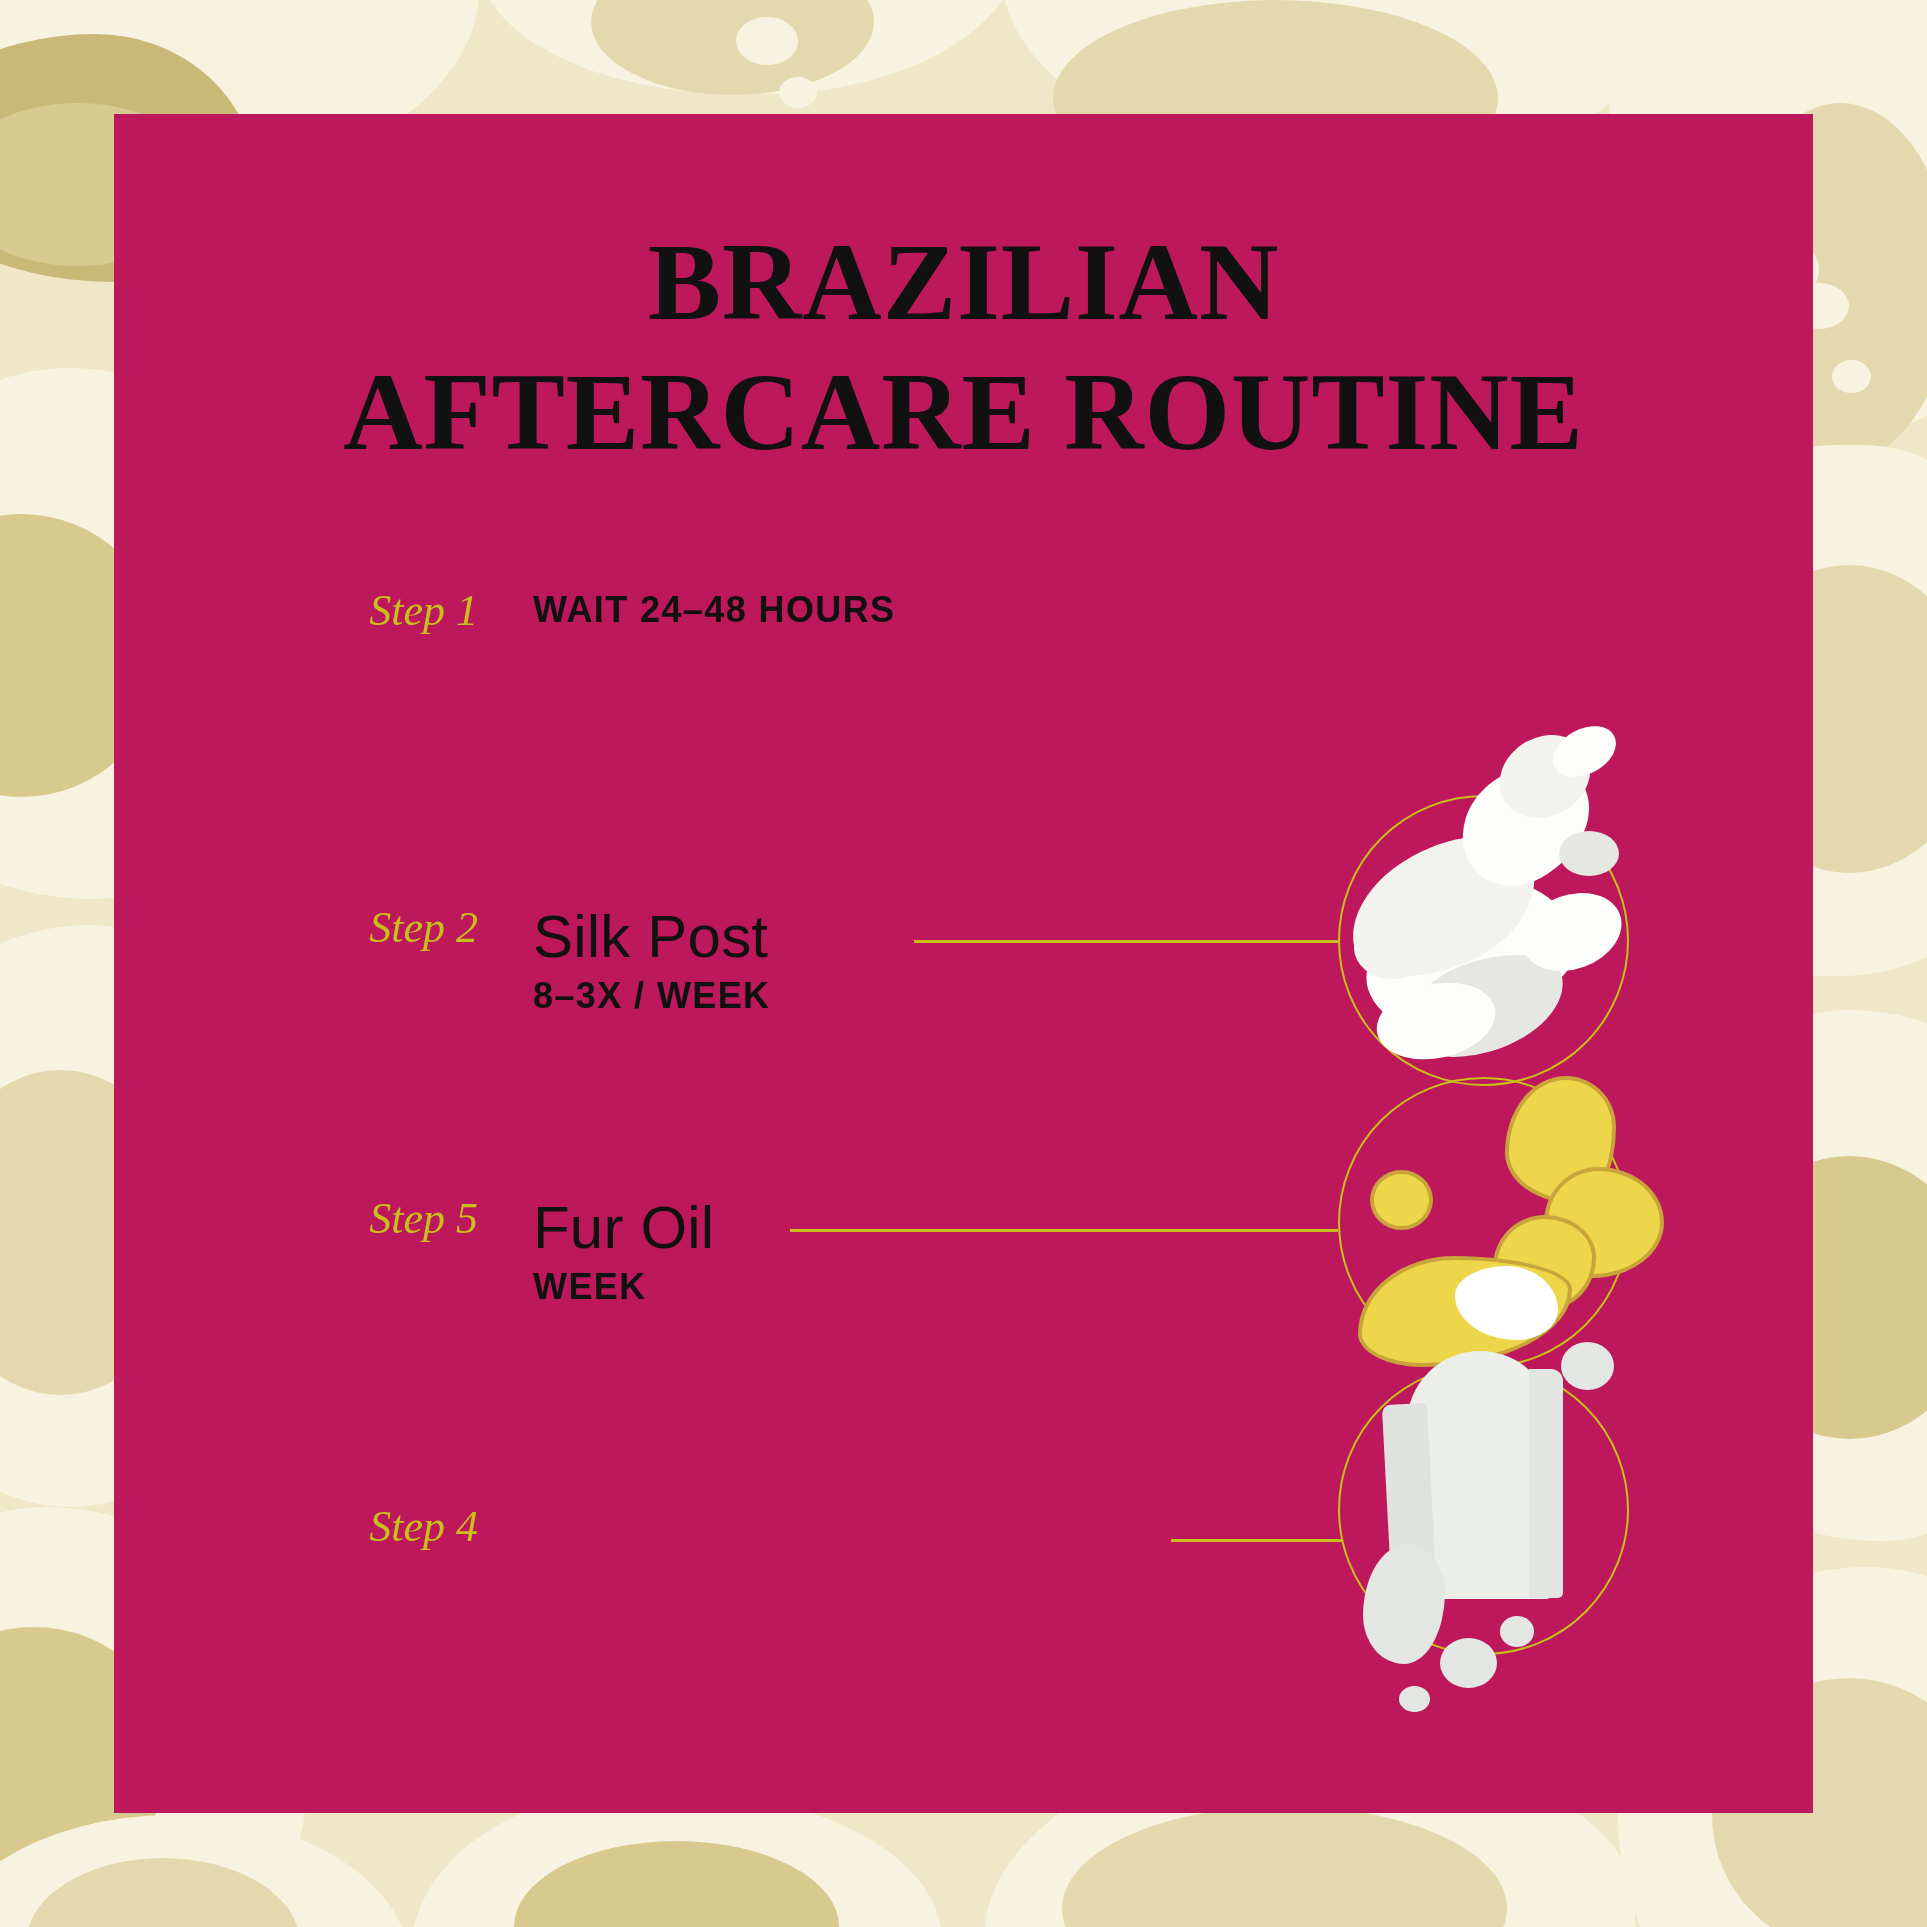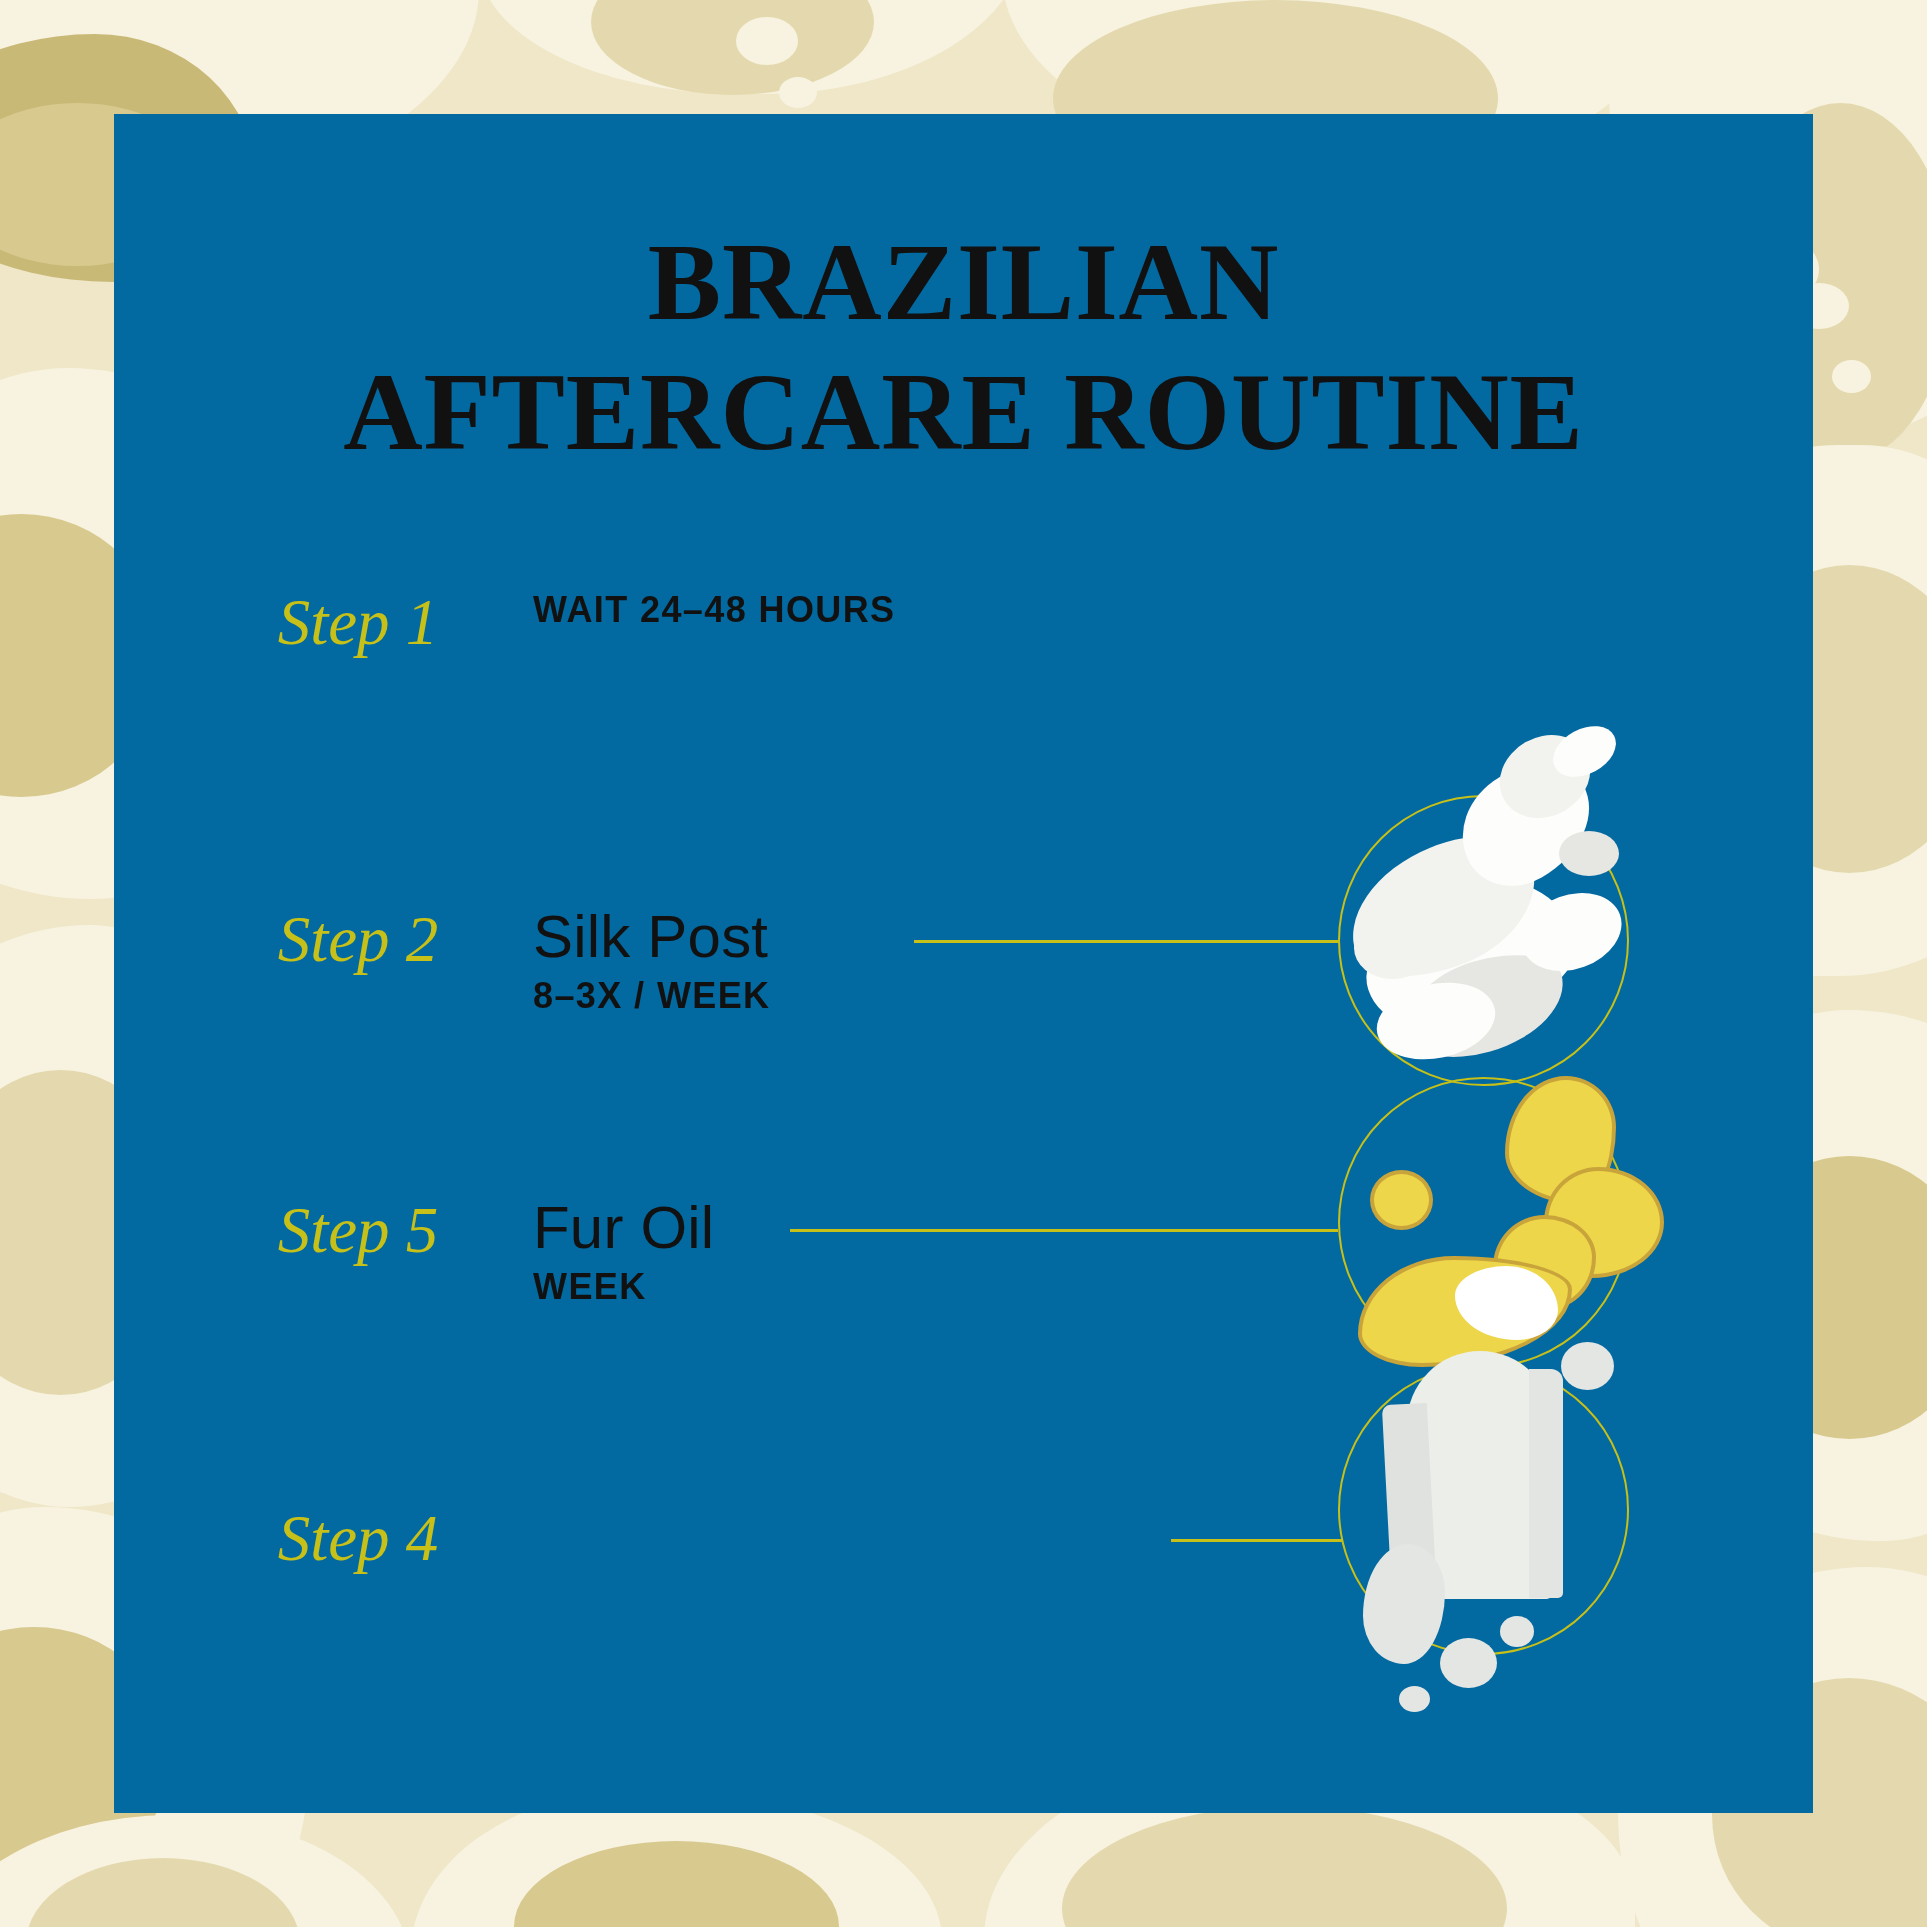--- a/index.html
+++ b/index.html
@@ -26,21 +26,21 @@
   .blob.l { background:#f8f3e0; }
   .blob.d { background:#e4d9ae; }
   .blob.dd { background:#d8c98e; }
   .blob.x  { background:#c9b977; }
 
   
   .card {
     position:absolute;
     left:114px; top:114px;
     width:1699px; height:1699px;
-    background:#0369a1;
+    background:#be185d;
   }
 
   
   .title {
     position:absolute;
     left:0; right:0; top:104px;
     text-align:center;
     font-family:"Liberation Serif", serif;
     font-weight:bold;
     font-size:110px;
@@ -51,24 +51,24 @@
   }
 
   
   .steps { position:absolute; left:0; top:0; width:100%; height:100%; }
 
   .step { position:absolute; left:124px; width:1455px; }
   .step-label {
     position:absolute;
     left:0; top:0;
     width:240px;
-    text-align:center;
+    text-align:right;
     font-family:"Liberation Serif", serif;
     font-style:italic;
-    font-size:65px;
+    font-size:44px;
     color:#c6c018;
     white-space:nowrap;
   }
   .step-body { position:absolute; left:295px; top:0; }
   .step-title {
     font-family:"Liberation Sans", sans-serif;
     font-weight:300;
     font-size:60px;
     color:#111111;
     letter-spacing:0.2px;

